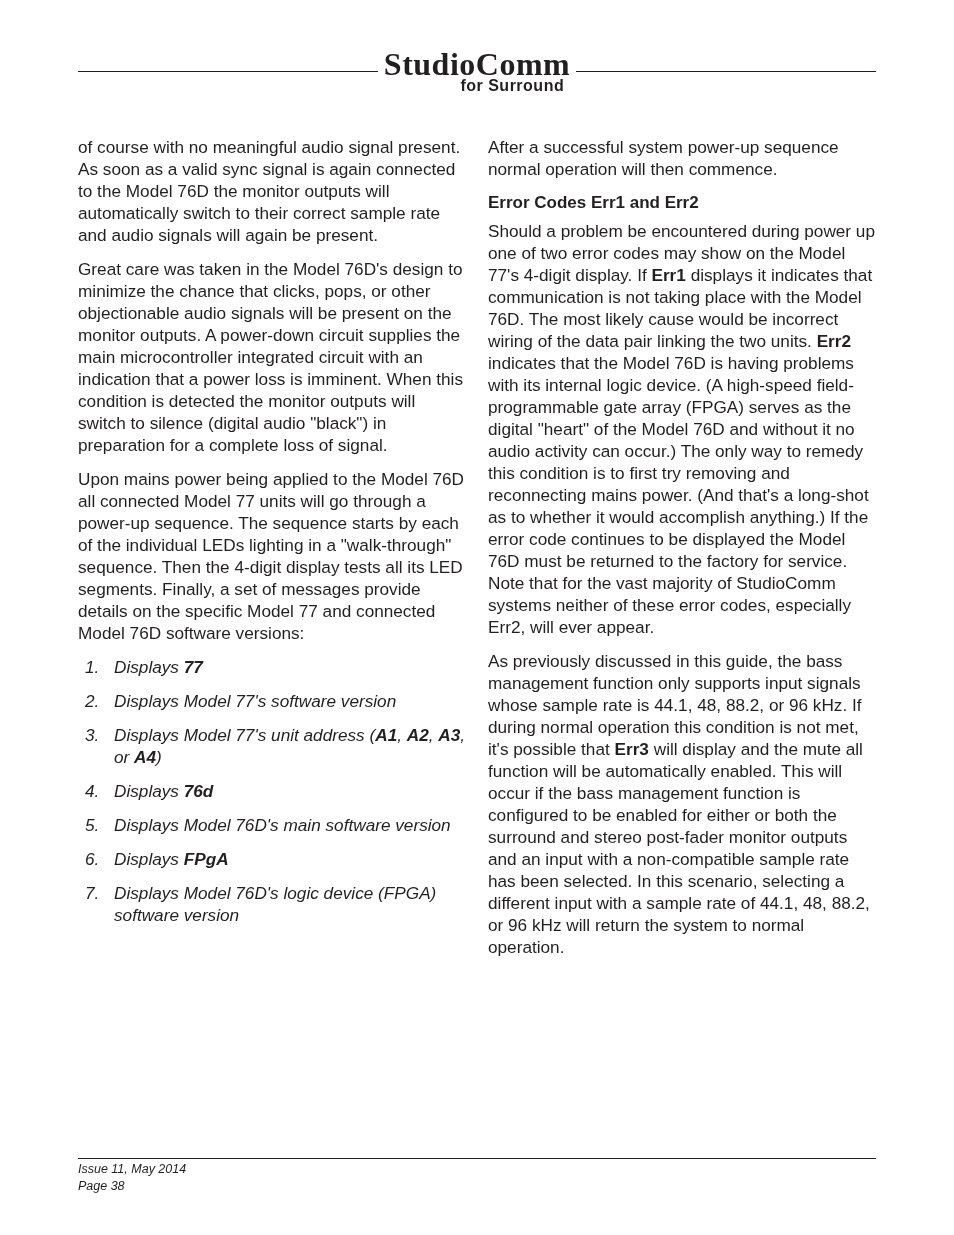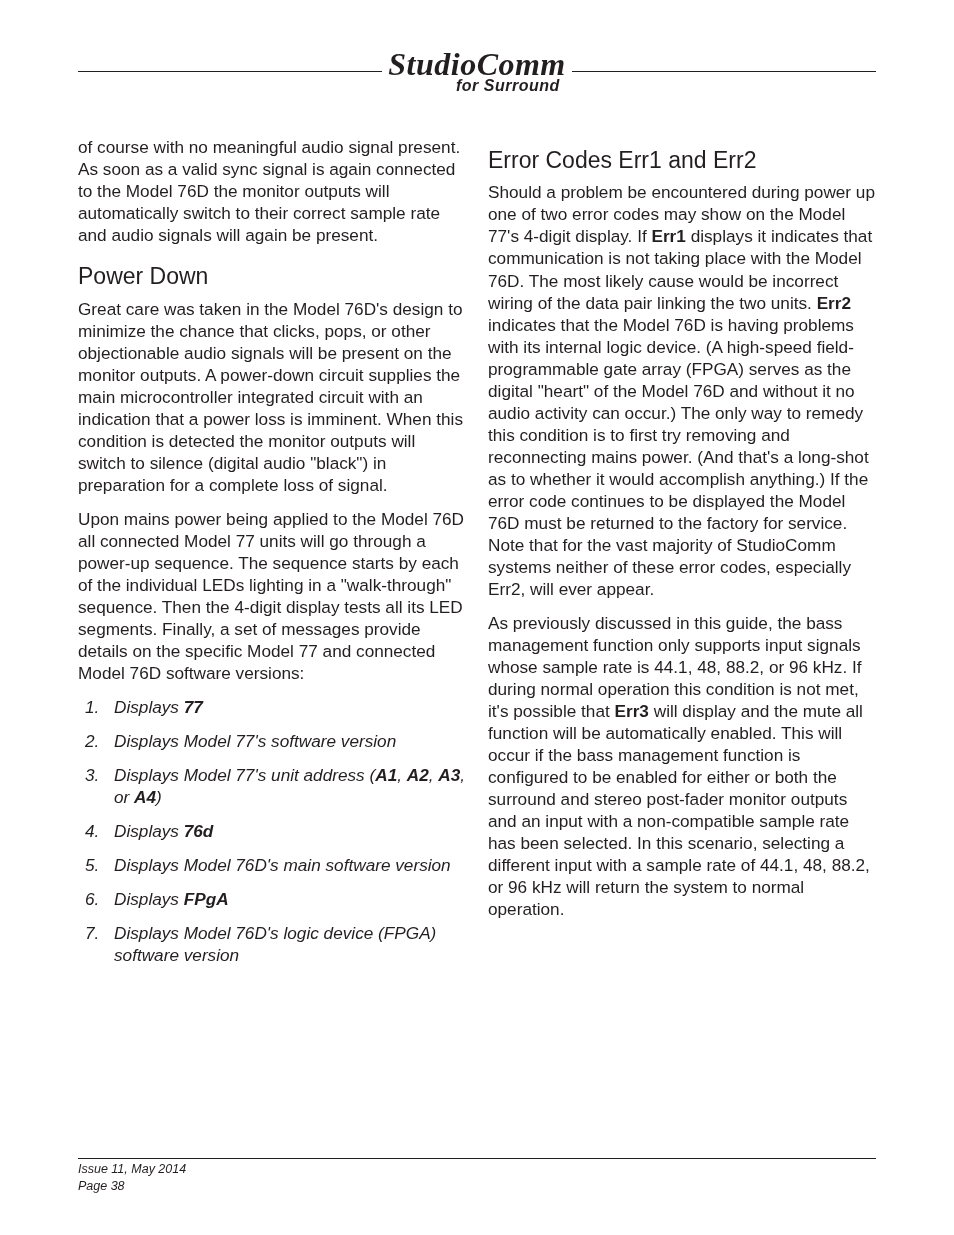--- a/index.html
+++ b/index.html
@@ -14,21 +14,20 @@
     width: 954px;
     height: 1235px;
     padding: 48px 78px 40px 78px;
     position: relative;
   }
   .header {
     display: flex;
     align-items: center;
     justify-content: center;
     margin-bottom: 42px;
-    font-style: italic;
   }
   .rule {
     flex: 1;
     height: 0;
     border-top: 1.5px solid #231f20;
   }
   .logo {
     padding: 0 6px;
     text-align: center;
   }
@@ -52,22 +51,22 @@
     display: flex;
     gap: 22px;
   }
   .col {
     flex: 1;
     font-size: 17.2px;
     line-height: 1.28;
   }
   .col p { margin: 0 0 12px 0; }
   .h2 {
-    font-size: 23px;
-    font-weight: 400;
+    font-size: 17px;
+    font-weight: 700;
     margin: 18px 0 6px 0;
   }
   .h2.first { margin-top: 16px; }
   ol.display-list {
     margin: 4px 0 0 0;
     padding-left: 26px;
   }
   ol.display-list li {
     padding-left: 10px;
     margin-bottom: 12px;
@@ -103,37 +102,37 @@
       <div class="logo-main">StudioComm</div>
       <div class="logo-sub">for Surround</div>
     </div>
     <div class="rule"></div>
   </div>
 
   <div class="columns">
     <div class="col">
       <p>of course with no meaningful audio signal present. As soon as a valid sync signal is again connected to the Model 76D the monitor outputs will automatically switch to their correct sample rate and audio signals will again be present.</p>
 
-      <div class="h2 first">Power Down</div>
       <p>Great care was taken in the Model 76D's design to minimize the chance that clicks, pops, or other objectionable audio signals will be present on the monitor outputs. A power-down circuit supplies the main microcontroller integrated circuit with an indication that a power loss is imminent. When this condition is detected the monitor outputs will switch to silence (digital audio "black") in preparation for a complete loss of signal.</p>
 
       <p>Upon mains power being applied to the Model 76D all connected Model 77 units will go through a power-up sequence. The sequence starts by each of the individual LEDs lighting in a "walk-through" sequence. Then the 4-digit display tests all its LED segments. Finally, a set of messages provide details on the specific Model 77 and connected Model 76D software versions:</p>
 
       <ol class="display-list">
         <li><span>Displays </span><span class="b">77</span></li>
         <li>Displays Model 77's software version</li>
         <li><span>Displays Model 77's unit address (</span><span class="b">A1</span><span>, </span><span class="b">A2</span><span>, </span><span class="b">A3</span><span>, or </span><span class="b">A4</span><span>)</span></li>
         <li><span>Displays </span><span class="b">76d</span></li>
         <li>Displays Model 76D's main software version</li>
         <li><span>Displays </span><span class="b">FPgA</span></li>
         <li>Displays Model 76D's logic device (FPGA) software version</li>
       </ol>
     </div>
 
     <div class="col">
+      <p>After a successful system power-up sequence normal operation will then commence.</p>
 
       <div class="h2" style="margin-top:10px">Error Codes Err1 and Err2</div>
       <p><span>Should a problem be encountered during power up one of two error codes may show on the Model 77's 4-digit display. If </span><span class="b">Err1</span><span> displays it indicates that communication is not taking place with the Model 76D. The most likely cause would be incorrect wiring of the data pair linking the two units. </span><span class="b">Err2</span><span> indicates that the Model 76D is having problems with its internal logic device. (A high-speed field-programmable gate array (FPGA) serves as the digital "heart" of the Model 76D and without it no audio activity can occur.) The only way to remedy this condition is to first try removing and reconnecting mains power. (And that's a long-shot as to whether it would accomplish anything.) If the error code continues to be displayed the Model 76D must be returned to the factory for service. Note that for the vast majority of StudioComm systems neither of these error codes, especially Err2, will ever appear.</span></p>
 
       <p><span>As previously discussed in this guide, the bass management function only supports input signals whose sample rate is 44.1, 48, 88.2, or 96 kHz. If during normal operation this condition is not met, it's possible that </span><span class="b">Err3</span><span> will display and the mute all function will be automatically enabled. This will occur if the bass management function is configured to be enabled for either or both the surround and stereo post-fader monitor outputs and an input with a non-compatible sample rate has been selected. In this scenario, selecting a different input with a sample rate of 44.1, 48, 88.2, or 96 kHz will return the system to normal operation.</span></p>
     </div>
   </div>
 
   <div class="footer">
     <div class="footer-rule"></div>

